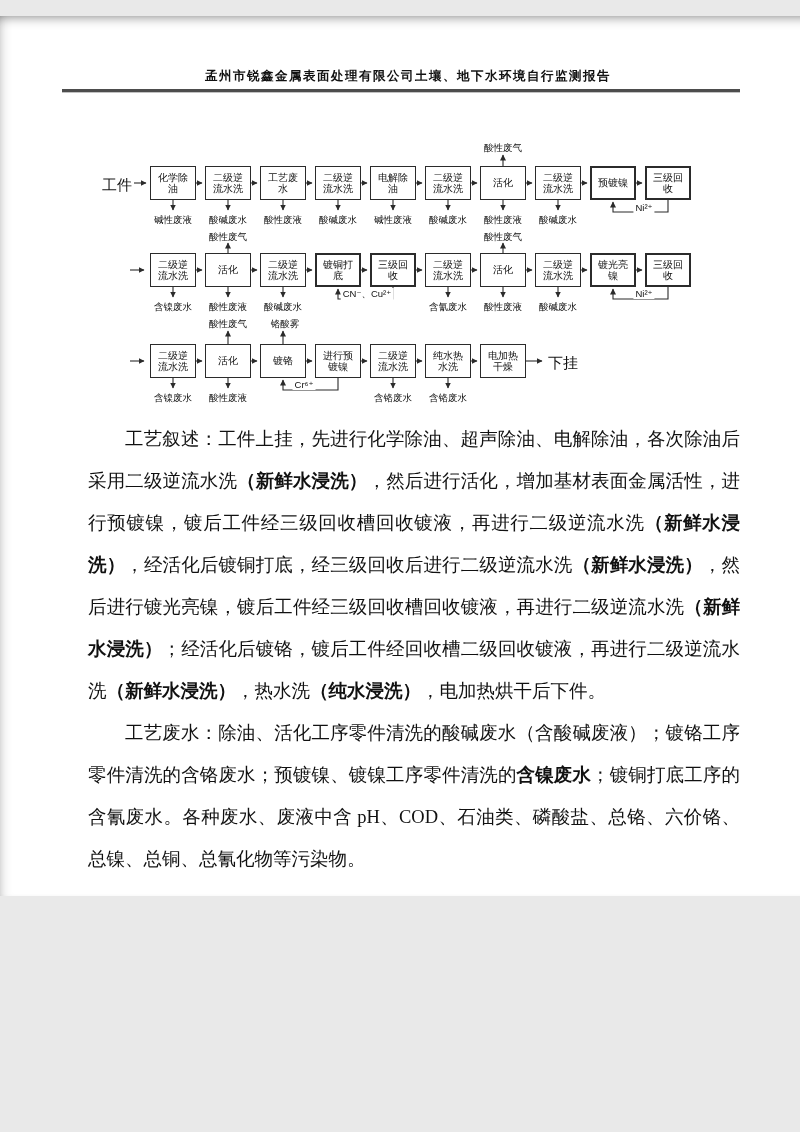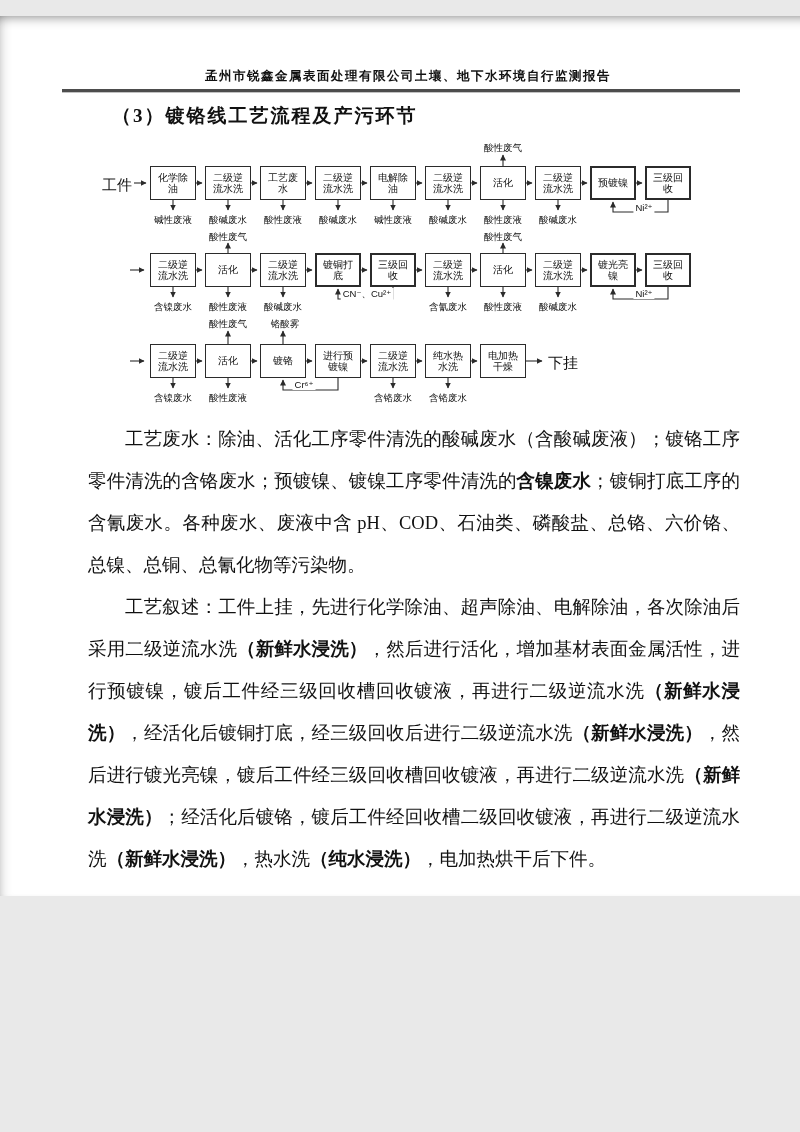--- a/index.html
+++ b/index.html
@@ -33,21 +33,20 @@
 
   .page-number{position:absolute;bottom:66px;left:0;width:100%;text-align:center;font-size:13px;letter-spacing:4px;}
 </style>
 </head>
 <body>
 
 <div class="page">
 
   <div class="header-title">孟州市锐鑫金属表面处理有限公司土壤、地下水环境自行监测报告</div>
   <div class="header-rule"></div>
-  <div class="section-title">（3）镀铬线工艺流程及产污环节</div>
 
   <div class="diagram">
 
     <svg class="wires" width="672" height="282">
       <defs>
         <marker id="ah" markerWidth="8" markerHeight="8" refX="5.5" refY="3" orient="auto" markerUnits="userSpaceOnUse">
           <path d="M0,0L6,3L0,6Z" fill="#2b2b2b"></path>
         </marker>
       </defs>
       <g stroke="#2b2b2b" stroke-width="1.1" fill="none">
@@ -179,17 +178,17 @@
     <div class="dlabel" style="left:305px;top:258px">含铬废水</div>
     <div class="dlabel" style="left:360px;top:258px">含铬废水</div>
 
     <div class="fblabel" style="left:556px;top:68px">Ni²⁺</div>
     <div class="fblabel" style="left:279px;top:154px">CN⁻、Cu²⁺</div>
     <div class="fblabel" style="left:556px;top:154px">Ni²⁺</div>
     <div class="fblabel" style="left:216px;top:245px">Cr⁶⁺</div>
   </div>
 
   <div class="body-text">
+    <p class="para"><span>工艺叙述：工件上挂，先进行化学除油、超声除油、电解除油，各次除油后采用二级逆流水洗</span><b>（新鲜水浸洗）</b><span>，然后进行活化，增加基材表面金属活性，进行预镀镍，镀后工件经三级回收槽回收镀液，再进行二级逆流水洗</span><b>（新鲜水浸洗）</b><span>，经活化后镀铜打底，经三级回收后进行二级逆流水洗</span><b>（新鲜水浸洗）</b><span>，然后进行镀光亮镍，镀后工件经三级回收槽回收镀液，再进行二级逆流水洗</span><b>（新鲜水浸洗）</b><span>；经活化后镀铬，镀后工件经回收槽二级回收镀液，再进行二级逆流水洗</span><b>（新鲜水浸洗）</b><span>，热水洗</span><b>（纯水浸洗）</b><span>，电加热烘干后下件。</span></p>
     <p class="para"><span>工艺废水：除油、活化工序零件清洗的酸碱废水（含酸碱废液）；镀铬工序零件清洗的含铬废水；预镀镍、镀镍工序零件清洗的</span><b>含镍废水</b><span>；镀铜打底工序的含氰废水。各种废水、废液中含 pH、COD、石油类、磷酸盐、总铬、六价铬、总镍、总铜、总氰化物等污染物。</span></p>
-    <p class="para"><span>工艺叙述：工件上挂，先进行化学除油、超声除油、电解除油，各次除油后采用二级逆流水洗</span><b>（新鲜水浸洗）</b><span>，然后进行活化，增加基材表面金属活性，进行预镀镍，镀后工件经三级回收槽回收镀液，再进行二级逆流水洗</span><b>（新鲜水浸洗）</b><span>，经活化后镀铜打底，经三级回收后进行二级逆流水洗</span><b>（新鲜水浸洗）</b><span>，然后进行镀光亮镍，镀后工件经三级回收槽回收镀液，再进行二级逆流水洗</span><b>（新鲜水浸洗）</b><span>；经活化后镀铬，镀后工件经回收槽二级回收镀液，再进行二级逆流水洗</span><b>（新鲜水浸洗）</b><span>，热水洗</span><b>（纯水浸洗）</b><span>，电加热烘干后下件。</span></p>
   </div>
 
 </div>
 
 </body></html>

